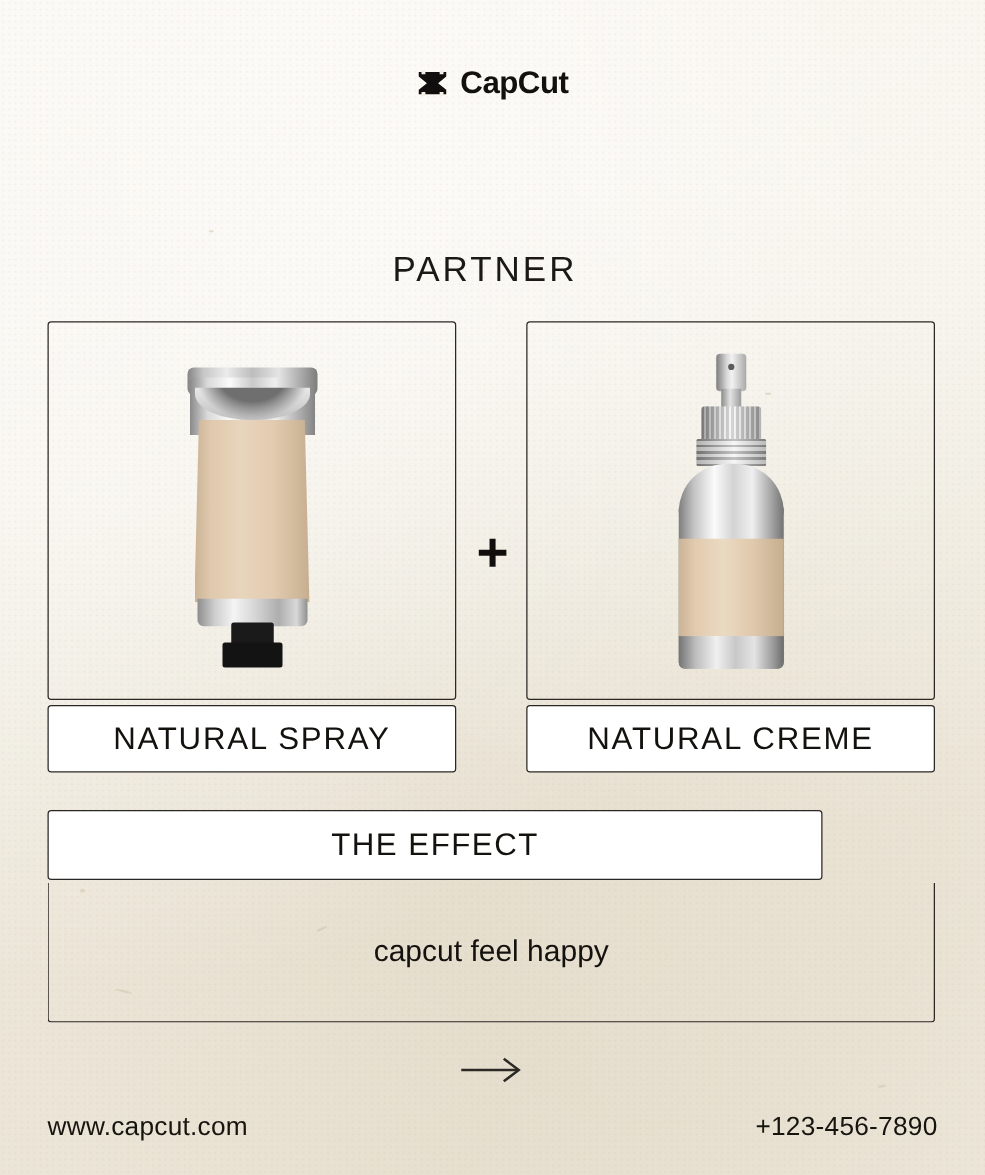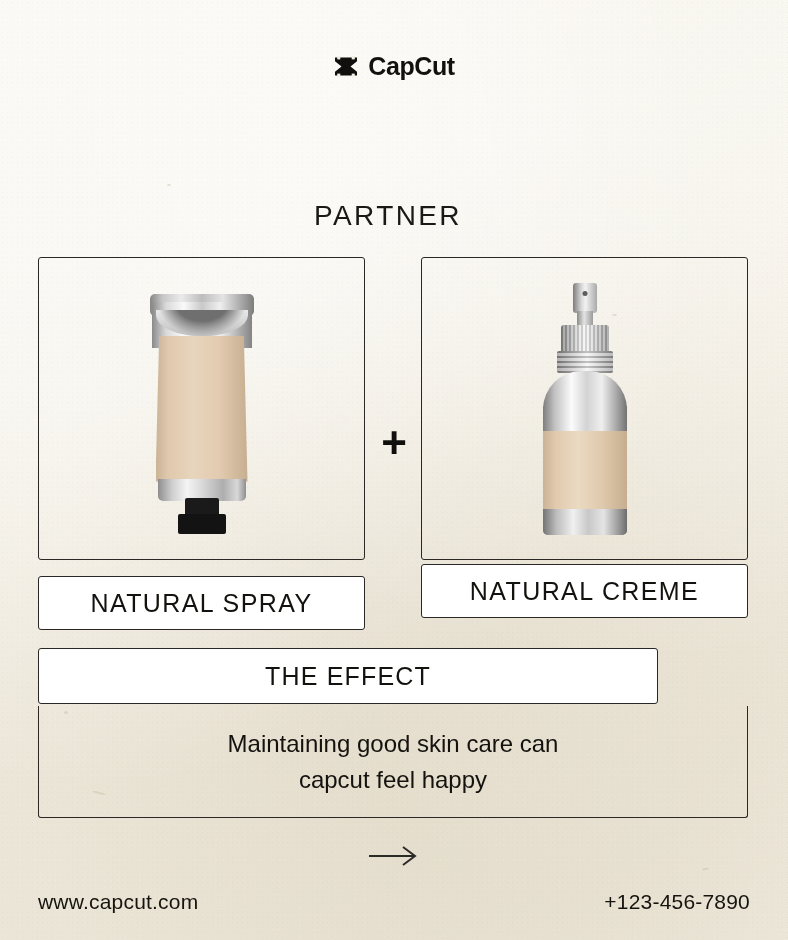--- a/index.html
+++ b/index.html
@@ -83,21 +83,21 @@
   .card-label {
     position:absolute; top:564px;
     width:327px; height:54px;
     border:1.6px solid #2b2724;
     border-radius:3px;
     background:#ffffff;
     z-index:3;
     display:flex; align-items:center; justify-content:center;
     font-size:25px; letter-spacing:1.4px; color:#14120f;
   }
-  #card-left-label  { left:38px;margin-top:12px;  }
+  #card-left-label  { left:38px;  }
   #card-right-label { left:421px; }
 
   .plus {
     position:absolute; left:374px; top:424px;
     width:40px; height:40px; z-index:4;
     font-size:44px; font-weight:bold; line-height:38px;
     text-align:center; color:#100f0d;
   }
 
   
@@ -277,21 +277,20 @@
     </div>
   </div>
   <div class="card-label" id="card-right-label">
     <span>NATURAL CREME</span>
   </div>
 
   <div class="effect-head">
     <span>THE EFFECT</span>
   </div>
   <div class="effect-body">
-    <span>Maintaining good skin care can</span>
     <span>capcut feel happy</span>
   </div>
 
   <svg class="arrow" width="52" height="22" viewBox="0 0 52 22">
     <line x1="1" y1="11" x2="46" y2="11" stroke="#2c2a26" stroke-width="2"></line>
     <polyline points="35,2 47,11 35,20" fill="none" stroke="#2c2a26" stroke-width="2"></polyline>
   </svg>
 
   <div class="footer">
     <span>www.capcut.com</span>

